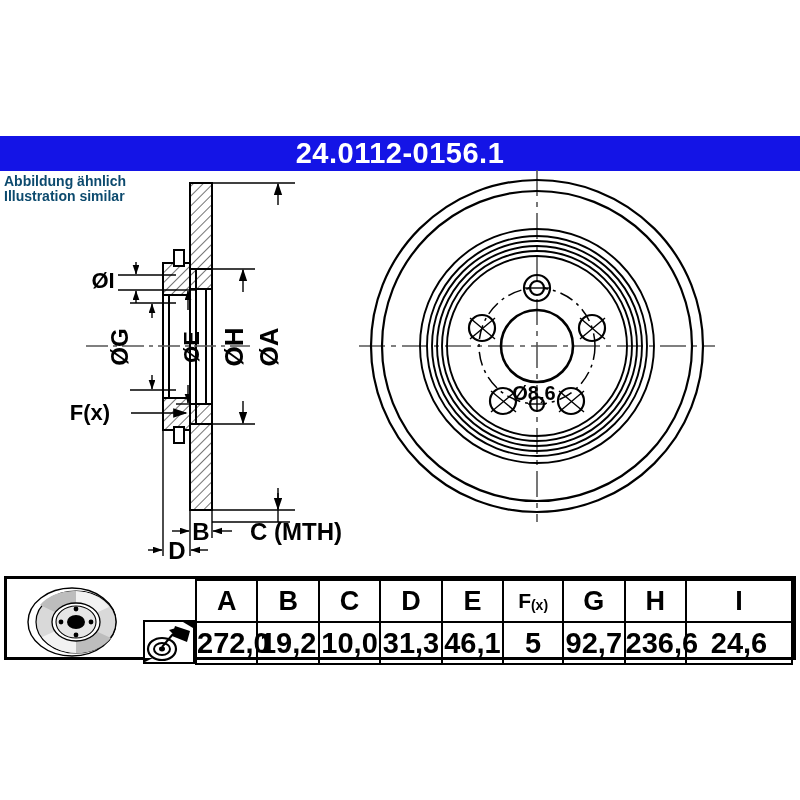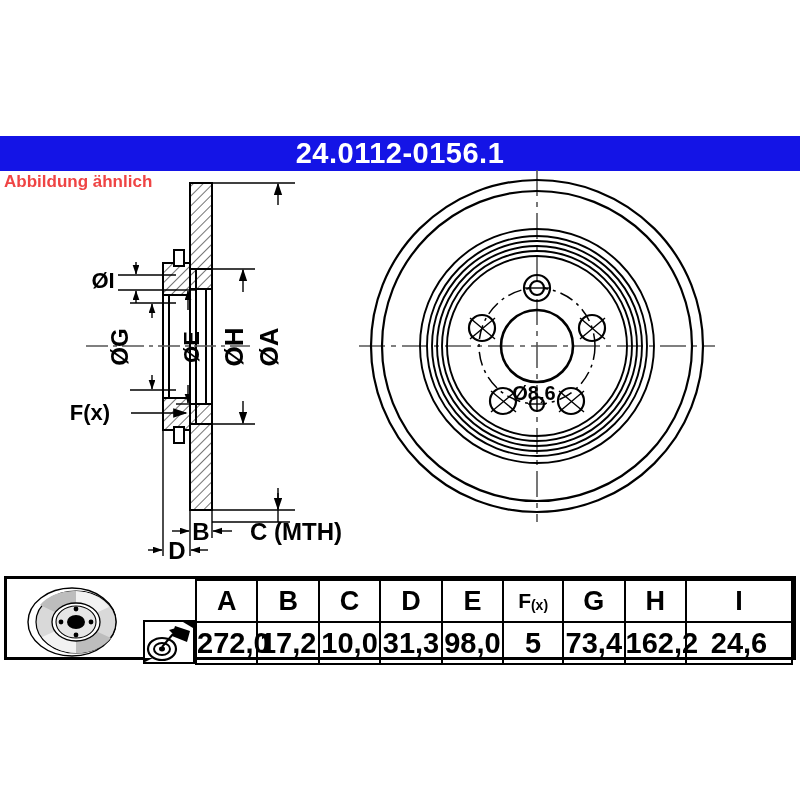--- a/index.html
+++ b/index.html
@@ -18,21 +18,21 @@
     font-weight:bold;font-size:29px;letter-spacing:.5px;line-height:1;
     white-space:nowrap;
     border-radius:17px;
   }
   #banner-title span{display:inline-block;}
 
   
   #note{
     position:absolute;left:4px;top:174px;width:190px;
     font-family:"Liberation Sans",sans-serif;
-    font-weight:bold;font-size:17px;line-height:15px;color:#ef4444;
+    font-weight:bold;font-size:14px;line-height:15px;color:#0c4a6e;
   }
 
   
   #drawing{position:absolute;left:0;top:0;width:800px;height:800px;}
 
   
   #spec-table{
     position:absolute;left:4px;top:576px;width:792px;height:84px;
     border:3px solid #000;box-sizing:border-box;background:#fff;
   }
@@ -56,20 +56,21 @@
 
 <div id="stage">
 
   <div id="banner"></div>
   <div id="banner-title">
     <span>24.0112-0156.1</span>
   </div>
 
   <div id="note">
     <div>Abbildung ähnlich</div>
+    <div>Illustration similar</div>
   </div>
 
   <svg id="drawing" viewBox="0 0 800 800">
     <defs>
 
       <pattern id="hatch" width="7" height="7" patternTransform="rotate(45)" patternUnits="userSpaceOnUse">
         <line x1="0" y1="0" x2="0" y2="7" stroke="#000" stroke-width="1.1"></line>
       </pattern>
       <marker id="ar" markerWidth="9" markerHeight="9" refX="8" refY="3" orient="auto" markerUnits="strokeWidth">
         <path d="M0,0 L9,3 L0,6 z" fill="#000"></path>
@@ -301,26 +302,26 @@
         <td class="hdr">C</td>
         <td class="hdr">D</td>
         <td class="hdr">E</td>
         <td class="hdr fx-hdr" style="width:58px"><span>F</span><sub>(x)</sub></td>
         <td class="hdr">G</td>
         <td class="hdr">H</td>
         <td class="hdr" style="width:104px">I</td>
       </tr>
       <tr>
         <td class="val">272,0</td>
-        <td class="val">17,2</td>
+        <td class="val">19,2</td>
         <td class="val">10,0</td>
         <td class="val">31,3</td>
-        <td class="val">98,0</td>
+        <td class="val">46,1</td>
         <td class="val">5</td>
-        <td class="val">73,4</td>
-        <td class="val">162,2</td>
+        <td class="val">92,7</td>
+        <td class="val">236,6</td>
         <td class="val">24,6</td>
       </tr>
     </tbody>
       </table>
   </div>
 
 </div>
 
 </body></html>

